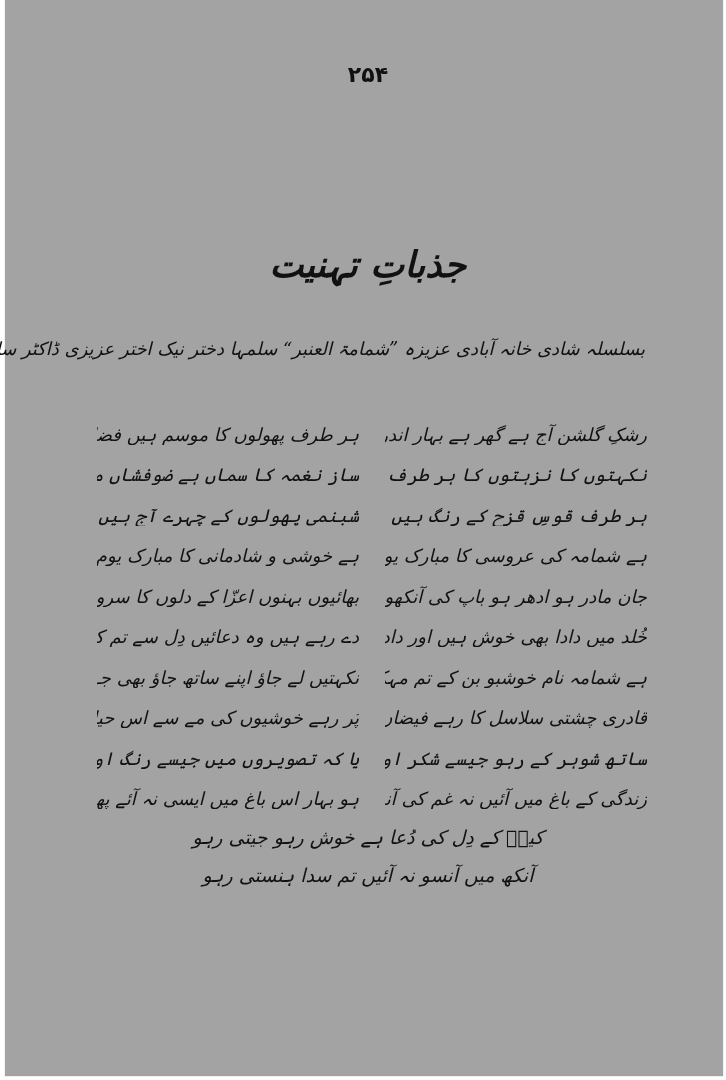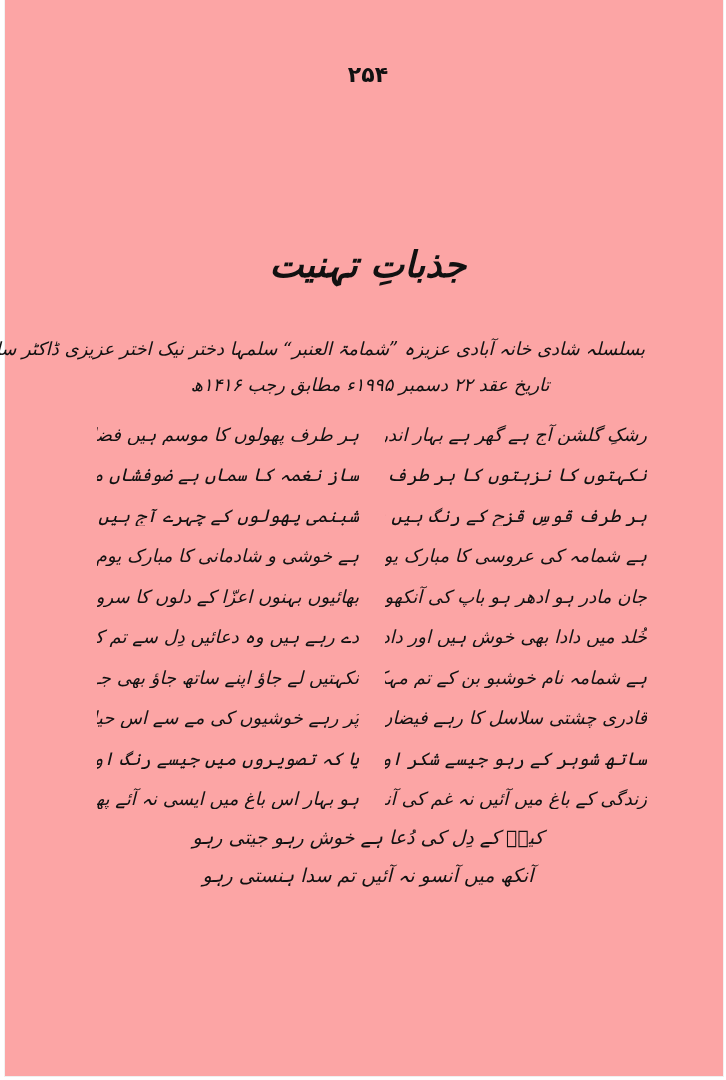--- a/index.html
+++ b/index.html
@@ -2,21 +2,21 @@
 <html><head>
   <meta charset="utf-8">
   <style>
     html, body { margin: 0; padding: 0; background: #ffffff; }
     body {
       width: 726px; height: 1080px; position: relative; overflow: hidden;
       font-family: "DejaVu Sans", sans-serif; color: #111;
     }
     .page {
       position: absolute; left: 4px; top: 0; width: 718px; height: 1076px;
-      background: #fca5a5;
+      background: #a3a3a3;
       border-left: 1px solid #f2f2f2; border-right: 1px solid #f2f2f2; border-bottom: 1px solid #f0f0f0;
     }
     .page-number {
       position: absolute; top: 62px; left: 0; width: 726px; text-align: center;
       font-size: 22px; font-weight: bold; direction: rtl;
     }
     .title {
       position: absolute; top: 243px; left: 0; width: 726px; text-align: center;
       font-size: 36px; font-weight: bold; direction: rtl;
       font-family: "DejaVu Serif", serif; font-style: italic;
@@ -46,21 +46,20 @@
     .close1 { top: 826px; }
     .close2 { top: 864px; }
   </style>
 </head>
 <body>
 
 <div class="page">
   <div class="page-number">۲۵۴</div>
   <div class="title">جذباتِ تہنیت</div>
   <div class="subtitle sub1">بسلسلہ شادی خانہ آبادی عزیزہ ”شمامۃ العنبر“ سلمہا دختر نیک اختر عزیزی ڈاکٹر سلام نیازی</div>
-  <div class="subtitle sub2">تاریخ عقد ۲۲ دسمبر ۱۹۹۵ء مطابق رجب ۱۴۱۶ھ</div>
 
   <div class="verses">
     <div class="couplet">
       <div class="misra">رشکِ گلشن آج ہے گھر ہے بہار اندر بہار</div>
       <div class="misra">ہر طرف پھولوں کا موسم ہیں فضائیں کیف بار</div>
     </div>
     <div class="couplet">
       <div class="misra">نکہتوں کا نزہتوں کا ہر طرف سیلاب ہے</div>
       <div class="misra">سازِ نغمہ کا سماں ہے ضوفشاں مہتاب ہے</div>
     </div>

